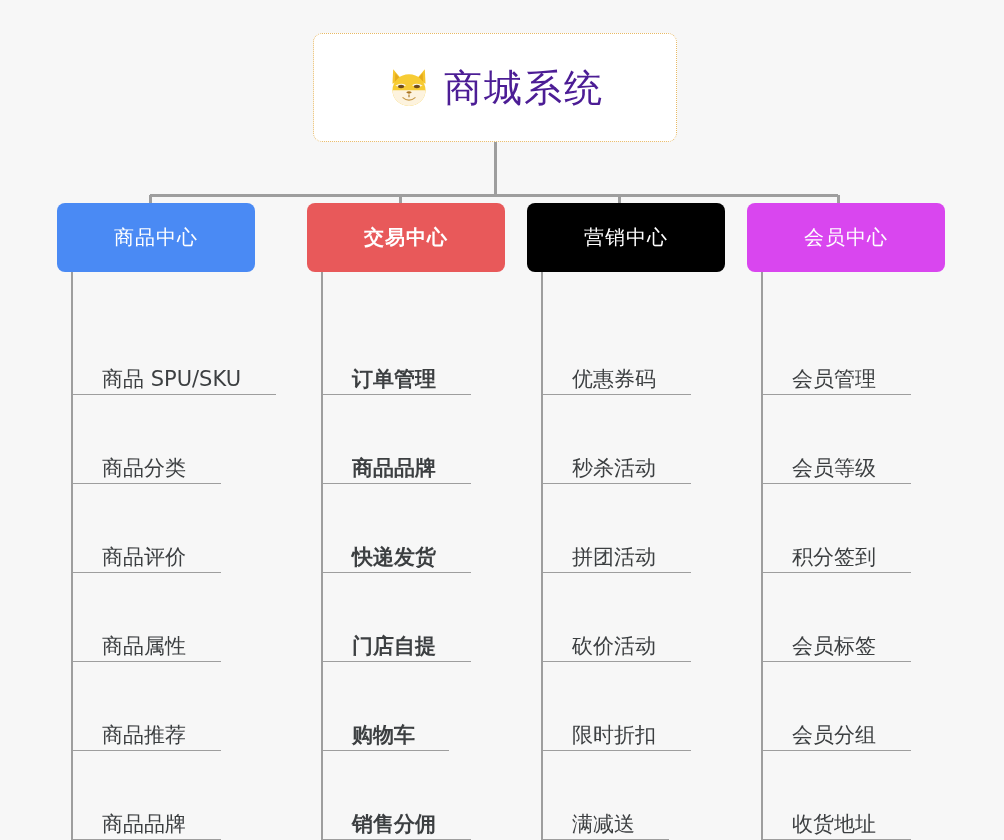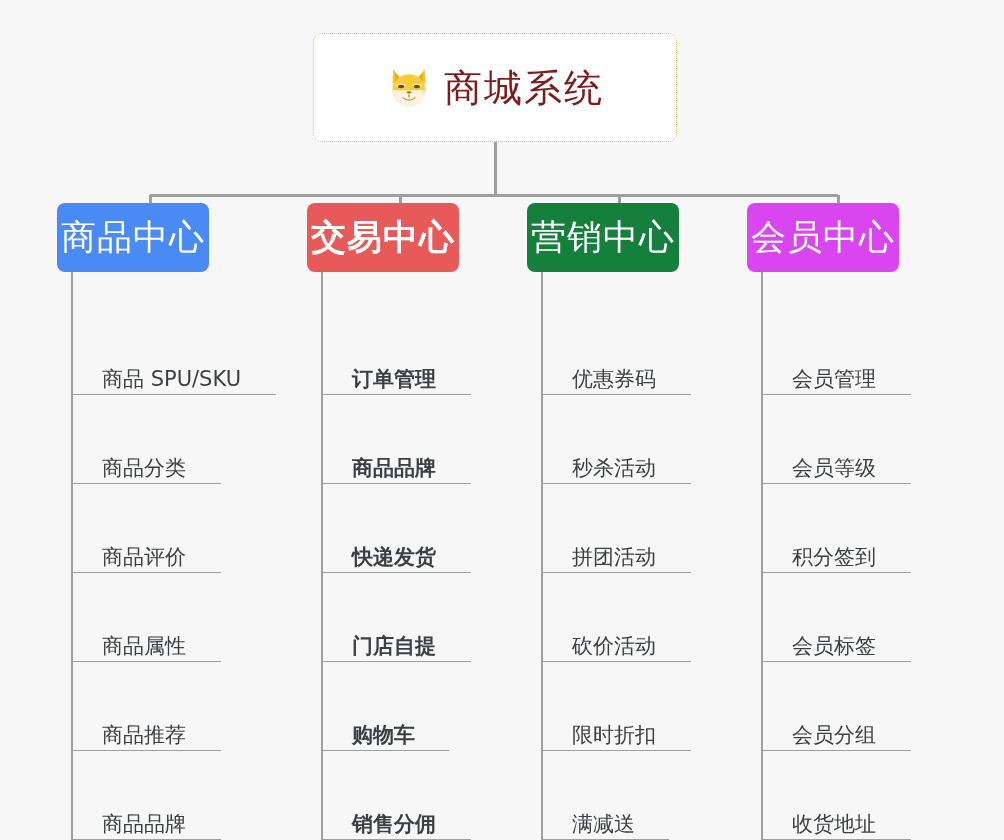--- a/index.html
+++ b/index.html
@@ -39,21 +39,21 @@
     gap: 12px;
   }
   .root-icon {
     width: 46px;
     height: 46px;
     position: relative;
     flex: 0 0 auto;
   }
   .root-title {
     font-size: 38px;
-    color: #7f1d1d;
+    color: #4c1d95;
     letter-spacing: 2px;
     line-height: 1;
     white-space: nowrap;
     font-family: "DejaVu Sans", "Liberation Sans", sans-serif;
   }
 
   
   #connectors {
     position: absolute;
     left: 0;
@@ -68,29 +68,29 @@
     position: absolute;
     top: 203px;
     width: 190px;
   }
   .col-0 { left: 57px; }
   .col-1 { left: 307px; font-weight: bold; }
   .col-2 { left: 527px; }
   .col-3 { left: 747px; }
 
   .cat-header {
-    width: 152px;
+    width: 198px;
     height: 69px;
     box-sizing: border-box;
     border-radius: 8px;
     display: flex;
     align-items: center;
     justify-content: center;
     color: #ffffff;
-    font-size: 35px;
+    font-size: 20px;
     letter-spacing: 1px;
     white-space: nowrap;
     font-family: "DejaVu Sans", "Liberation Sans", sans-serif;
   }
 
   .leaf-list {
     position: relative;
     margin-top: 0;
     padding-top: 34px;
     padding-left: 15px;
@@ -219,21 +219,21 @@
           <span class="leaf-label">购物车</span>
           <div class="leaf-rule" style="width: 128px; background: rgb(158, 158, 158);"></div>
         </div>
         <div class="leaf-item">
           <span class="leaf-label">销售分佣</span>
           <div class="leaf-rule" style="width: 150px; background: rgb(158, 158, 158);"></div>
         </div>
       </div>
     </div>
   <div class="column col-2">
-      <div class="cat-header" style="background: #15803d;">营销中心</div>
+      <div class="cat-header" style="background: #000000;">营销中心</div>
       <div class="leaf-list">
         <div class="leaf-spine" style="background: rgb(158, 158, 158); height: 568px;"></div>
         <div class="leaf-item">
           <span class="leaf-label">优惠券码</span>
           <div class="leaf-rule" style="width: 150px; background: rgb(158, 158, 158);"></div>
         </div>
         <div class="leaf-item">
           <span class="leaf-label">秒杀活动</span>
           <div class="leaf-rule" style="width: 150px; background: rgb(158, 158, 158);"></div>
         </div>

